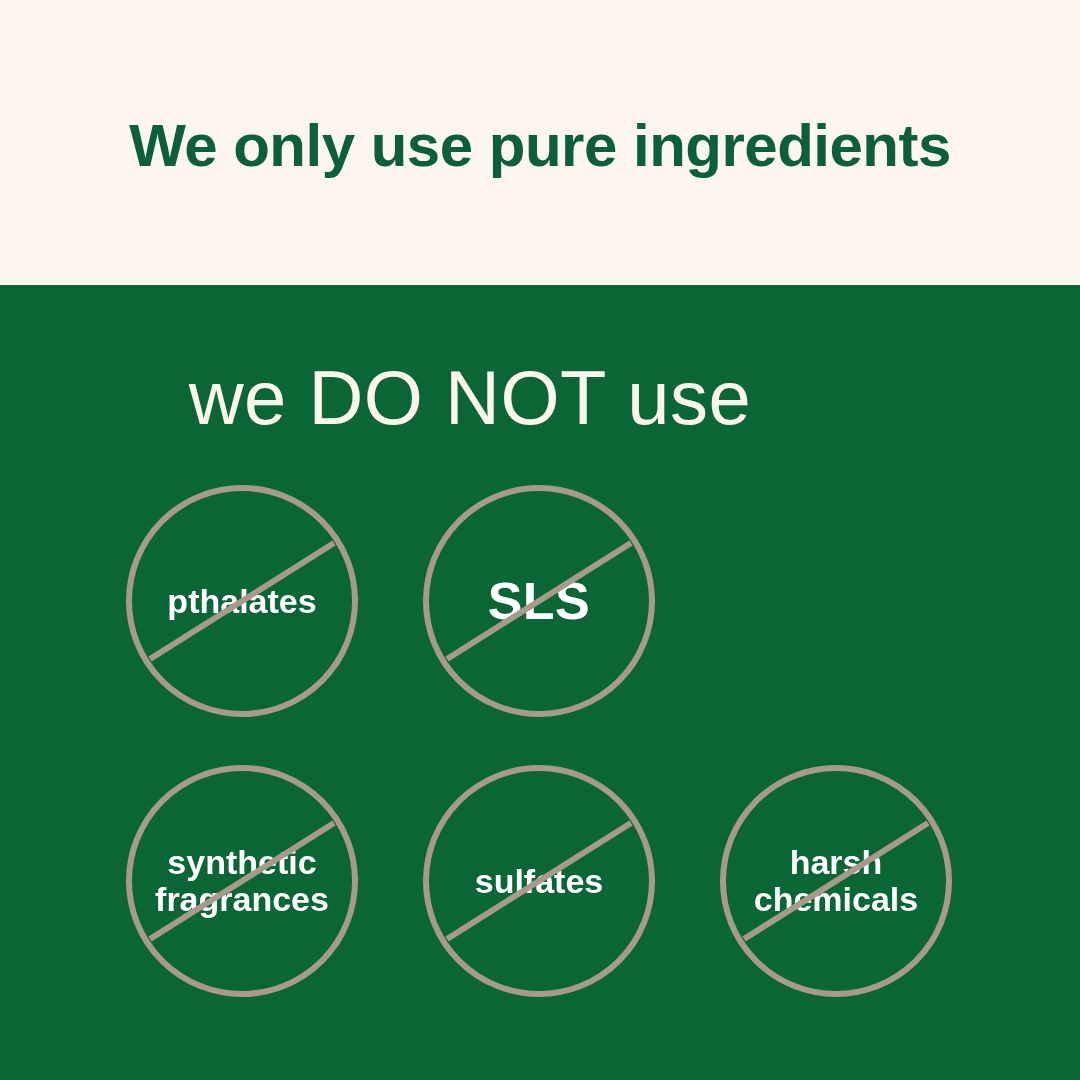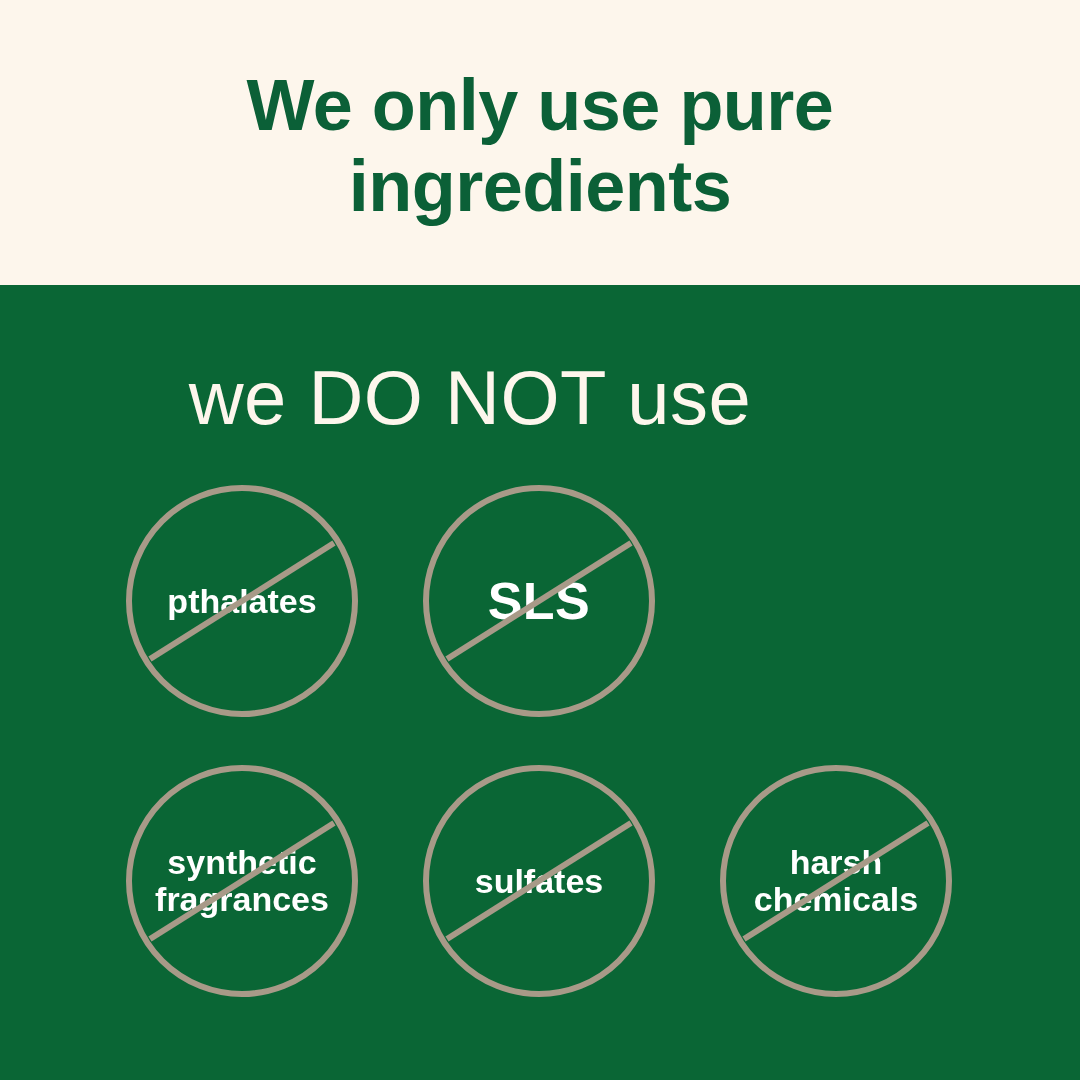--- a/index.html
+++ b/index.html
@@ -31,21 +31,21 @@
     align-items:center;
     justify-content:center;
   }
 
   .headline {
     width:960px;
     text-align:center;
     color:#0B6037;
     font-family:"Liberation Sans", sans-serif;
     font-weight:bold;
-    font-size:72px;
+    font-size:60px;
     line-height:1.12;
     letter-spacing:-0.5px;
     padding-top:6px;
   }
   .headline .line { display:block; }
 
   
   .green-panel {
     position:absolute;
     left:0; top:285px;

